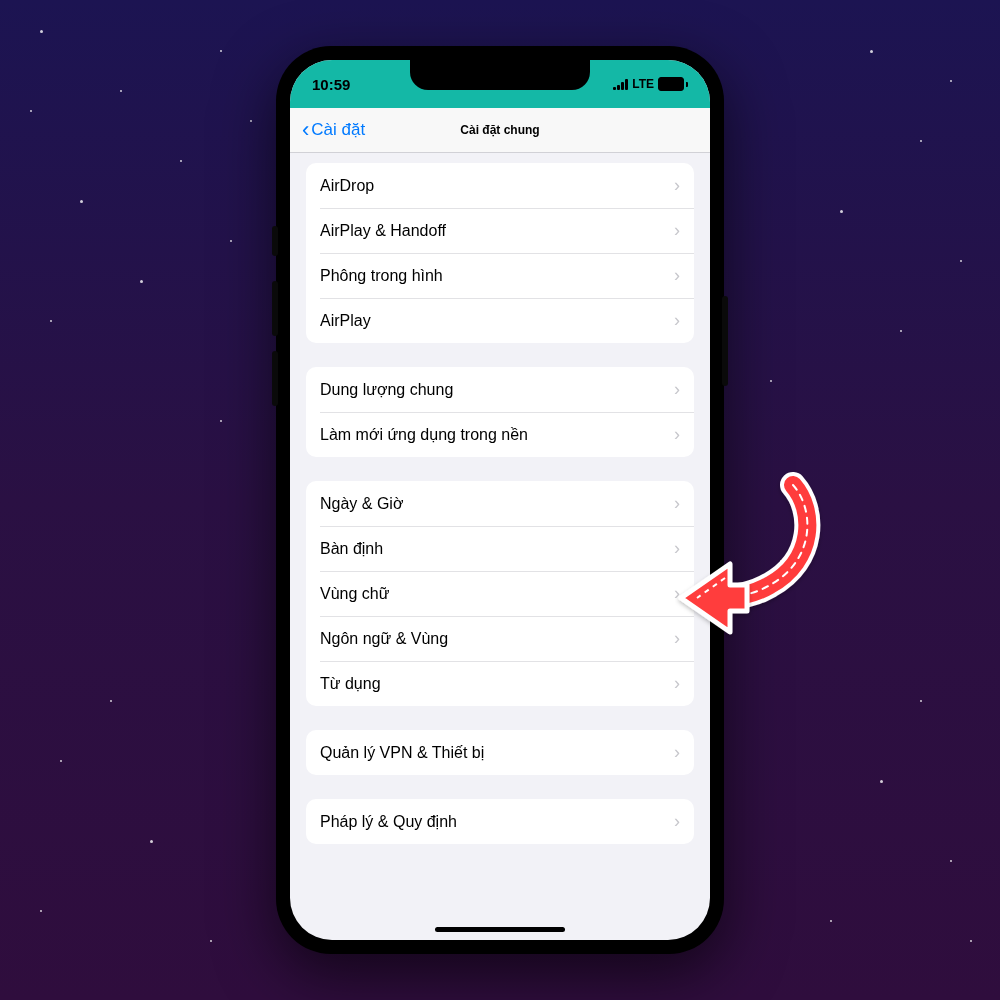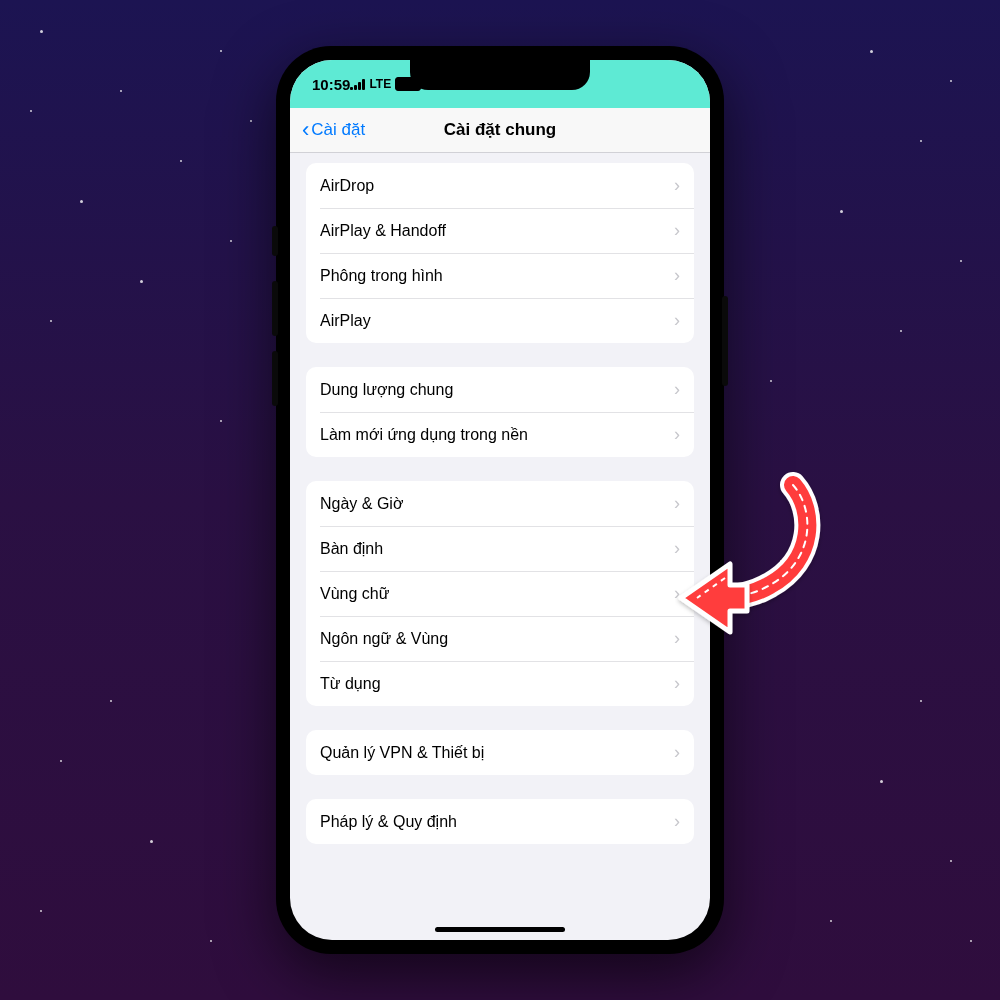--- a/index.html
+++ b/index.html
@@ -6,30 +6,30 @@
   .bg{width:1000px;height:1000px;background:linear-gradient(180deg,#1c1452 0%,#2a1043 50%,#2f0d3d 100%);position:relative}
   .star{position:absolute;background:#fff;border-radius:50%;opacity:.8}
   .phone{position:absolute;left:50%;top:50%;transform:translate(-50%,-50%);width:420px;height:880px;background:#000;border-radius:55px;box-shadow:0 20px 60px rgba(0,0,0,.6);padding:14px}
   .side-btn{position:absolute;background:#0a0a0a;border-radius:3px}
   .sb-left1{left:-4px;top:180px;width:6px;height:30px}
   .sb-left2{left:-4px;top:235px;width:6px;height:55px}
   .sb-left3{left:-4px;top:305px;width:6px;height:55px}
   .sb-right{right:-4px;top:250px;width:6px;height:90px}
   .screen{width:100%;height:100%;background:#f2f2f7;border-radius:42px;overflow:hidden;position:relative}
   .notch{position:absolute;top:0;left:50%;transform:translateX(-50%);width:180px;height:30px;background:#000;border-radius:0 0 18px 18px;z-index:10}
-  .status-bar{height:48px;display:flex;align-items:center;padding:0 22px;font-size:15px;font-weight:600;color:#000;background:#5eead4}
+  .status-bar{height:48px;display:flex;justify-content:space-between;align-items:center;padding:0 22px;font-size:15px;font-weight:600;color:#000;background:#14b8a6}
   .status-right{display:flex;align-items:center;gap:4px;font-size:12px}
   .battery{display:inline-flex;align-items:center;gap:2px}
   .battery-body{width:24px;height:12px;border:1px solid #000;border-radius:3px;position:relative;background:#000}
   .battery-txt{position:absolute;left:0;right:0;text-align:center;font-size:8px;color:#000;font-weight:700;line-height:10px;top:1px}
   .battery-tip{width:2px;height:5px;background:#000;border-radius:0 1px 1px 0}
   .nav-header{background:#f8f8f8;height:44px;display:flex;align-items:center;position:relative;border-bottom:.5px solid #d1d1d6;padding:0 12px}
   .back-btn{display:flex;align-items:center;color:#007aff;font-size:17px;gap:2px;cursor:pointer}
   .back-chevron{font-size:22px;font-weight:500;line-height:1}
-  .nav-title{position:absolute;left:0;right:0;text-align:center;font-size:17px;font-weight:600;color:#000;pointer-events:none}
+  .nav-title{position:absolute;left:0;right:0;text-align:center;font-size:12px;font-weight:600;color:#000;pointer-events:none}
   .content{padding-top:10px;overflow-y:auto;height:calc(100% - 92px)}
   .group{background:#fff;border-radius:10px;margin:0 16px 24px 16px;overflow:hidden}
   .row{display:flex;align-items:center;justify-content:space-between;padding:12px 14px;font-size:16px;color:#000;cursor:pointer;position:relative}
   .row+.row::before{content:"";position:absolute;left:14px;right:0;top:0;height:.5px;background:#e2e2e5}
   .chevron{color:#c7c7cc;font-size:18px;font-weight:400}
   .home-ind{position:absolute;bottom:8px;left:50%;transform:translateX(-50%);width:130px;height:5px;background:#000;border-radius:3px}
   .arrow-annotation{position:absolute;right:175px;top:470px;z-index:50;pointer-events:none}
   .sig{display:inline-flex;align-items:flex-end;gap:1px;height:11px}
   .sig i{width:3px;background:#000;display:inline-block;border-radius:1px}
 </style>

